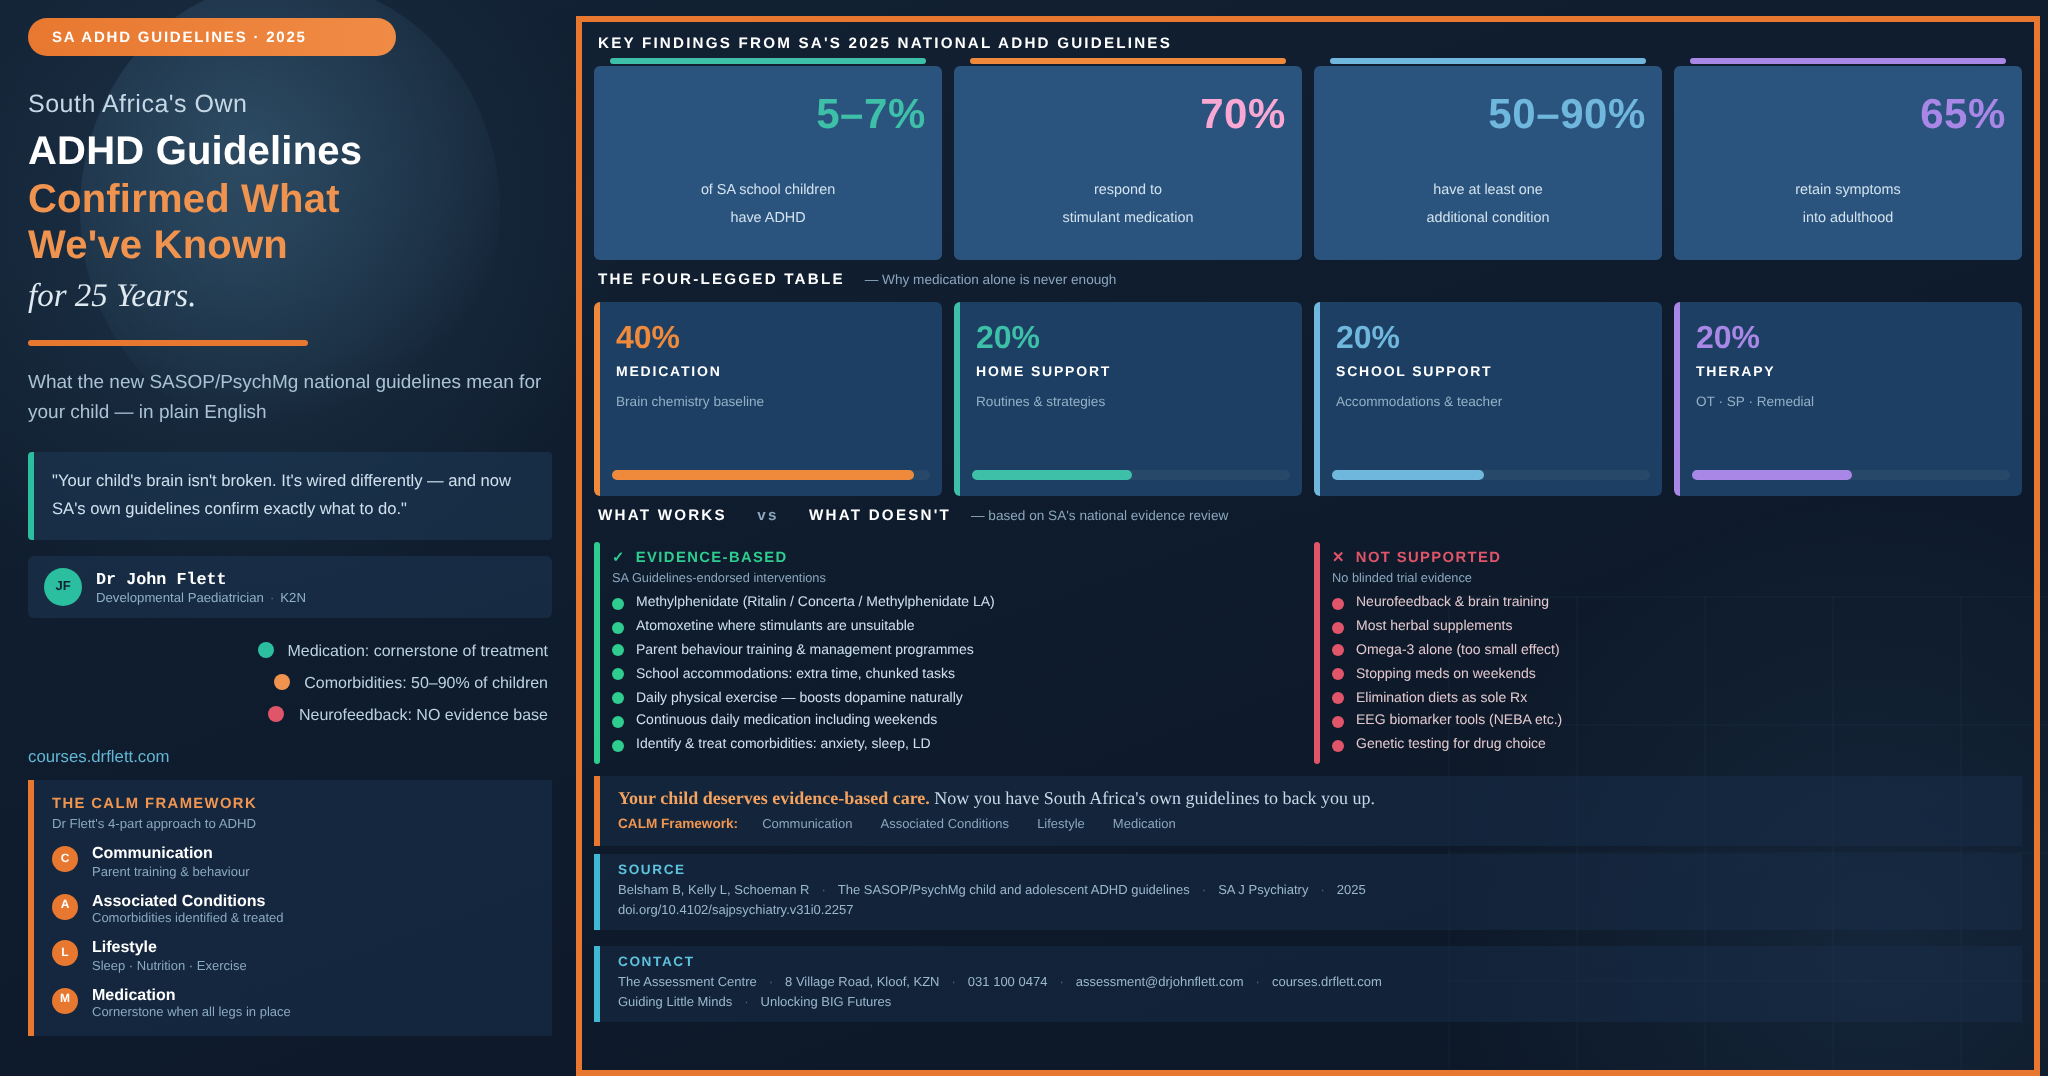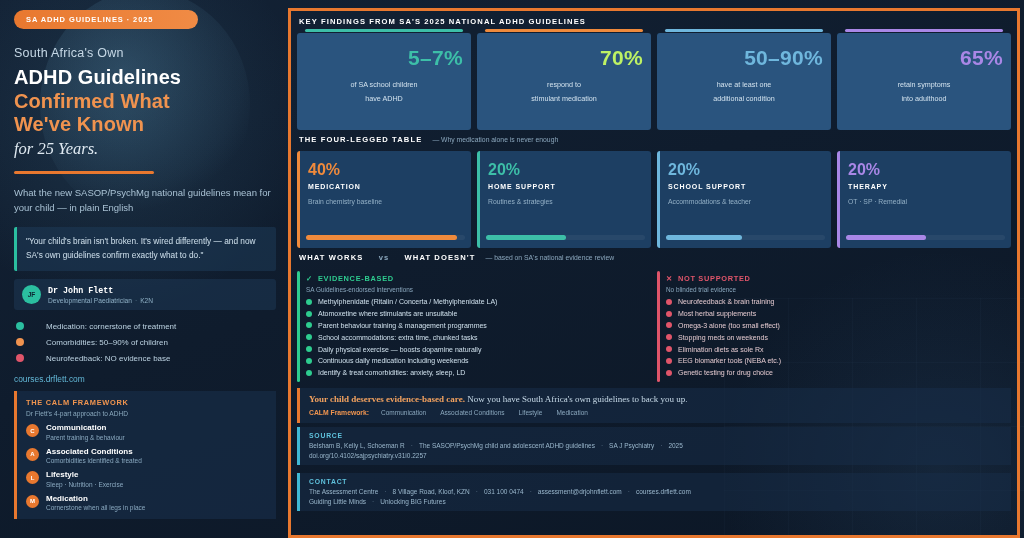--- a/index.html
+++ b/index.html
@@ -77,21 +77,21 @@
   .avatar {
     width:19px;height:19px;border-radius:50%;
     background:#2bbfa0;color:#0d2430;font-size:6.5px;font-weight:bold;
     display:flex;align-items:center;justify-content:center;flex:0 0 19px;
   }
   .author-name { color:#ffffff; font-size:8.4px; font-weight:bold;font-family:Liberation Mono, monospace; }
   .author-role { color:#8fb0c6; font-size:6.6px; margin-top:1px; }
   .author-role .sep { opacity:.5; margin:0 3px; }
 
   .bullets { margin-top: 8px; }
-  .bullet { display:flex; align-items:center; gap:22px; padding: 3.5px 2px; }
+  .bullet { display:flex; align-items:center; gap:7px; padding: 3.5px 2px; justify-content: flex-end; }
   .dot { width:8px;height:8px;border-radius:50%; flex:0 0 8px; }
   .bullet span.txt { color:#bcd2e1; font-size:8px; }
 
   .link { margin-top: 8px; color:#63b7d6; font-size:8.4px; }
 
   .panel {
     margin-top: 7px;
     background: rgba(24,47,74,.62);
     border-left: 3px solid #e8782f;
     padding: 7px 9px 8px 9px;
@@ -124,21 +124,21 @@
   .sec-title .vs { color:#8ba7bd; font-weight:bold; margin:0 12px;}
 
   .cards { display:flex; gap:6px; }
   .kcard {
     flex:1; background: #2a547e; border-radius: 3px;
     padding: 13px 8px 16px 8px; text-align:center; position:relative;
     min-height: 97px;
   }
   .kcard .topbar { position:absolute; left:8px; right:8px; top:-4px; height:3px; border-radius:2px; }
   .kcard .num { font-size:21px; font-weight:bold; letter-spacing:.3px;text-align:right; }
-  .kcard .l1 { color:#d2e2ee; font-size:7.2px; margin-top:10px;}
+  .kcard .l1 { color:#d2e2ee; font-size:7.2px; margin-top:20px;}
   .kcard .l2 { color:#d2e2ee; font-size:7.2px; margin-top:5px;}
 
   .legcards { display:flex; gap:6px; }
   .legcard {
     flex:1; background: #1d3f63; border-radius:3px;
     padding: 10px 8px 12px 8px; position:relative;
     min-height: 97px; border-left: 3px solid #888;
   }
   .legcard .num { font-size:16px; font-weight:bold; }
   .legcard .lab { color:#ffffff; font-size:7px; font-weight:bold; letter-spacing:.9px; margin-top:4px;}
@@ -269,21 +269,21 @@
       </div>
       <div class="cards">
         <div class="kcard">
           <div class="topbar" style="background:#3dbfa8"></div>
           <div class="num" style="color:#3dbfa8">5–7%</div>
           <div class="l1">of SA school children</div>
           <div class="l2">have ADHD</div>
         </div>
         <div class="kcard">
           <div class="topbar" style="background:#ef8a3c"></div>
-          <div class="num" style="color:#bef264">70%</div>
+          <div class="num" style="color:#f9a8d4">70%</div>
           <div class="l1">respond to</div>
           <div class="l2">stimulant medication</div>
         </div>
         <div class="kcard">
           <div class="topbar" style="background:#6fb7dd"></div>
           <div class="num" style="color:#6fb7dd">50–90%</div>
           <div class="l1">have at least one</div>
           <div class="l2">additional condition</div>
         </div>
         <div class="kcard">

